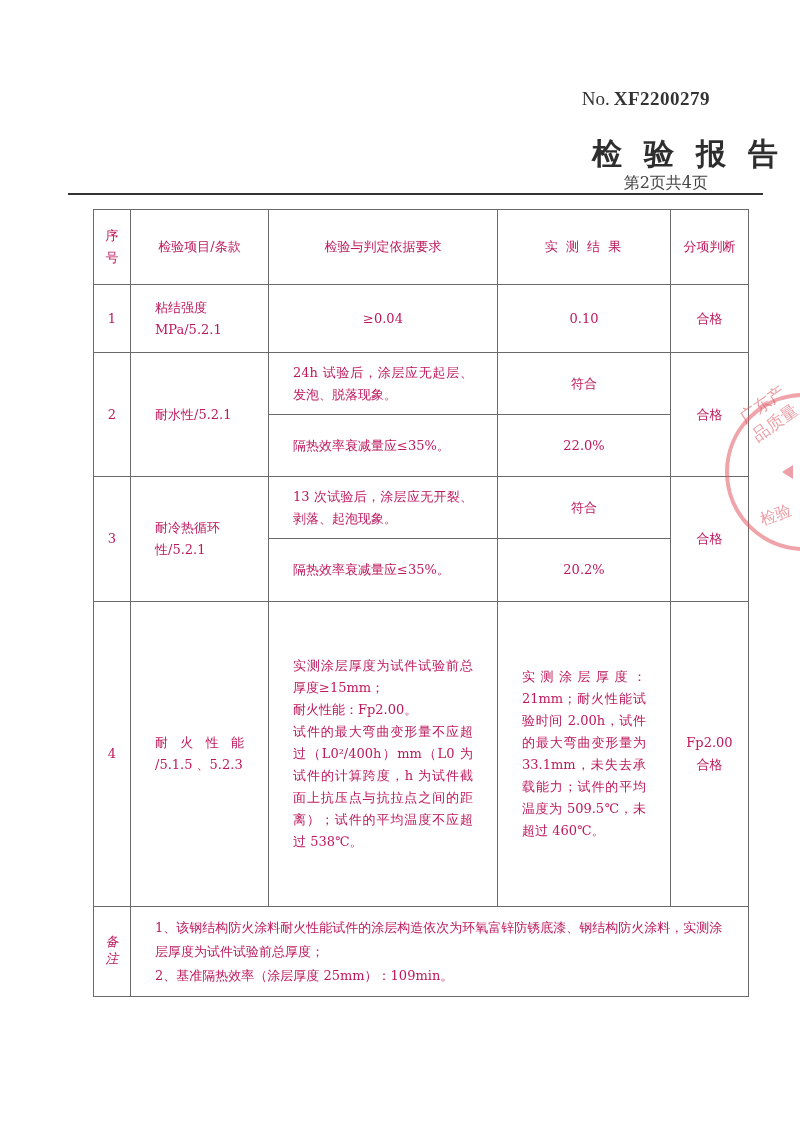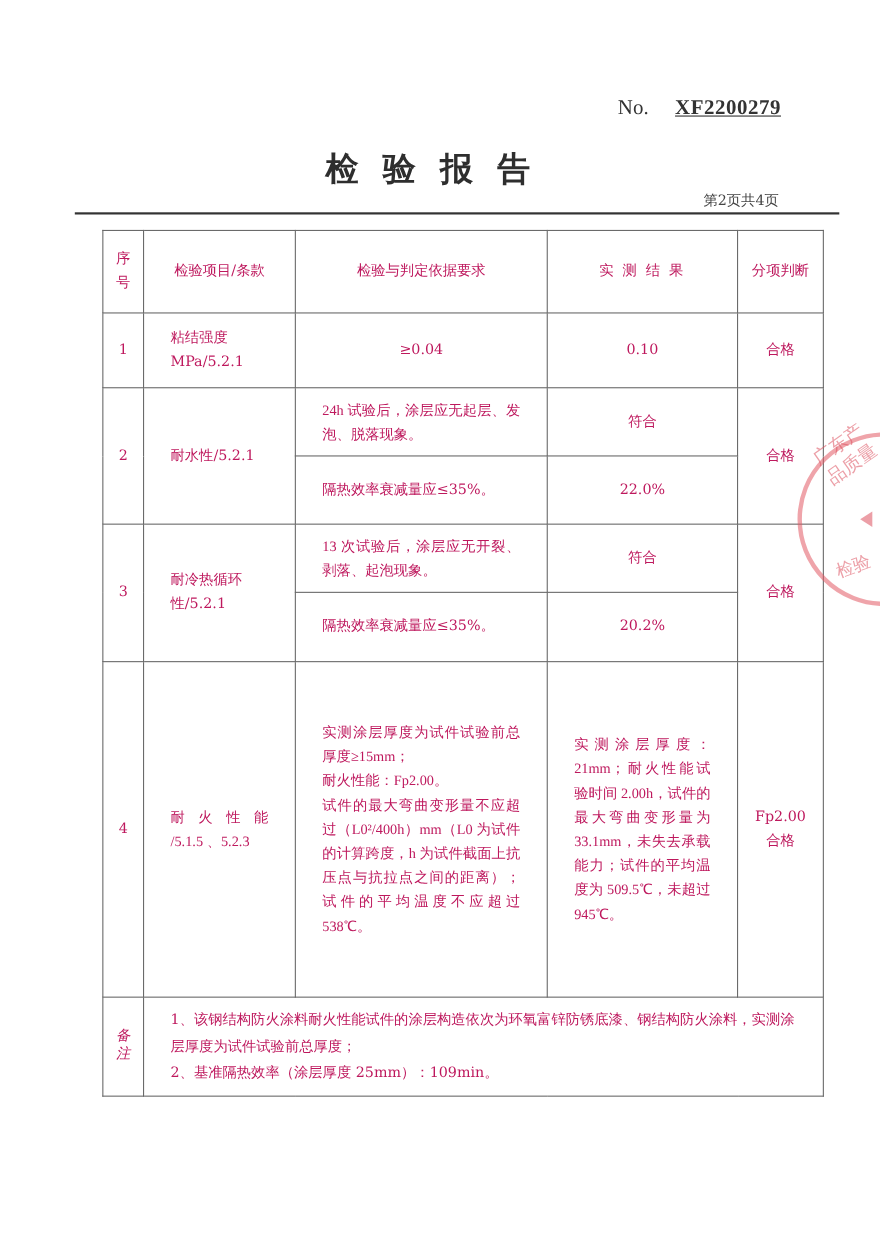--- a/index.html
+++ b/index.html
@@ -4,44 +4,44 @@
 <style>
   html, body { margin: 0; padding: 0; }
   body {
     width: 800px; height: 1131px; background: #ffffff; position: relative; overflow: hidden;
     font-family: "DejaVu Serif", "Liberation Serif", serif; color: #3a3a3a;
   }
   .report-no {
     position: absolute; top: 88px; right: 90px; font-family: "Liberation Serif", serif;
     font-size: 19px; color: #333;
   }
-  .report-no b { font-weight: bold; margin-left: 24px; letter-spacing: 0.5px; text-decoration: underline; }
+  .report-no b { font-weight: bold; margin-left: 4px; letter-spacing: 0.5px; }
   .title {
-    position: absolute; top: 134px; left: 0; width: 800px; text-align: center;
+    position: absolute; top: 134px; left: 0; width: 800px; text-align: right;
     font-family: "DejaVu Sans", sans-serif; font-size: 30px; font-weight: bold;
     letter-spacing: 22px; color: #2e2e2e;
   }
   .page-info {
-    position: absolute; top: 173px; right: 92px; font-size: 13px; color: #444;
+    position: absolute; top: 173px; right: 92px; font-size: 16px; color: #444;
     font-family: "DejaVu Serif", serif;
   }
   .rule {
     position: absolute; top: 193px; left: 68px; width: 695px; height: 2px; background: #333;
   }
   table.report {
     position: absolute; top: 209px; left: 93px; width: 655px;
     border-collapse: collapse; table-layout: fixed; font-size: 13px; color: #be185d;
   }
   table.report td {
     border: 1px solid #6a6a6a; padding: 0 24px; vertical-align: middle; line-height: 22px;
   }
   .c { text-align: center; }
   .hdr td { height: 74px; }
   .narrow { padding: 0 2px !important; }
-  .justify { text-align: justify; font-family: Liberation Serif, serif; }
+  .justify { text-align: justify; }
   .notes td { height: 89px; }
   .stamp {
     position: absolute; left: 725px; top: 393px; width: 150px; height: 150px;
     border-radius: 50%; border: 4px solid rgba(226, 90, 100, 0.55);
     pointer-events: none;
   }
   .stamp-text {
     position: absolute; left: 735px; top: 410px; color: rgba(220, 80, 95, 0.55);
     font-family: "DejaVu Sans", sans-serif; font-size: 17px; width: 60px; line-height: 22px;
     transform: rotate(-35deg); transform-origin: 0 0; pointer-events: none;
@@ -116,21 +116,21 @@
   </tr>
 
   <tr style="height:305px">
     <td class="c narrow">4</td>
     <td class="justify">耐 火 性 能 /5.1.5 、5.2.3</td>
     <td class="justify">
       <div>实测涂层厚度为试件试验前总厚度≥15mm；</div>
       <div>耐火性能：Fp2.00。</div>
       <div>试件的最大弯曲变形量不应超过（L0²/400h）mm（L0 为试件的计算跨度，h 为试件截面上抗压点与抗拉点之间的距离）；试件的平均温度不应超过 538℃。</div>
     </td>
-    <td class="justify">实测涂层厚度：21mm；耐火性能试验时间 2.00h，试件的最大弯曲变形量为 33.1mm，未失去承载能力；试件的平均温度为 509.5℃，未超过 945℃。</td>
+    <td class="justify">实测涂层厚度：21mm；耐火性能试验时间 2.00h，试件的最大弯曲变形量为 33.1mm，未失去承载能力；试件的平均温度为 509.5℃，未超过 460℃。</td>
     <td class="c narrow">
       <div>Fp2.00</div>
       <div>合格</div>
     </td>
   </tr>
 
   <tr class="notes">
     <td class="c narrow"><span style="display:inline-block;width:14px;line-height:17px;font-style:italic;">备注</span></td>
     <td colspan="4" style="line-height:24px;">
       <div>1、该钢结构防火涂料耐火性能试件的涂层构造依次为环氧富锌防锈底漆、钢结构防火涂料，实测涂层厚度为试件试验前总厚度；</div>

